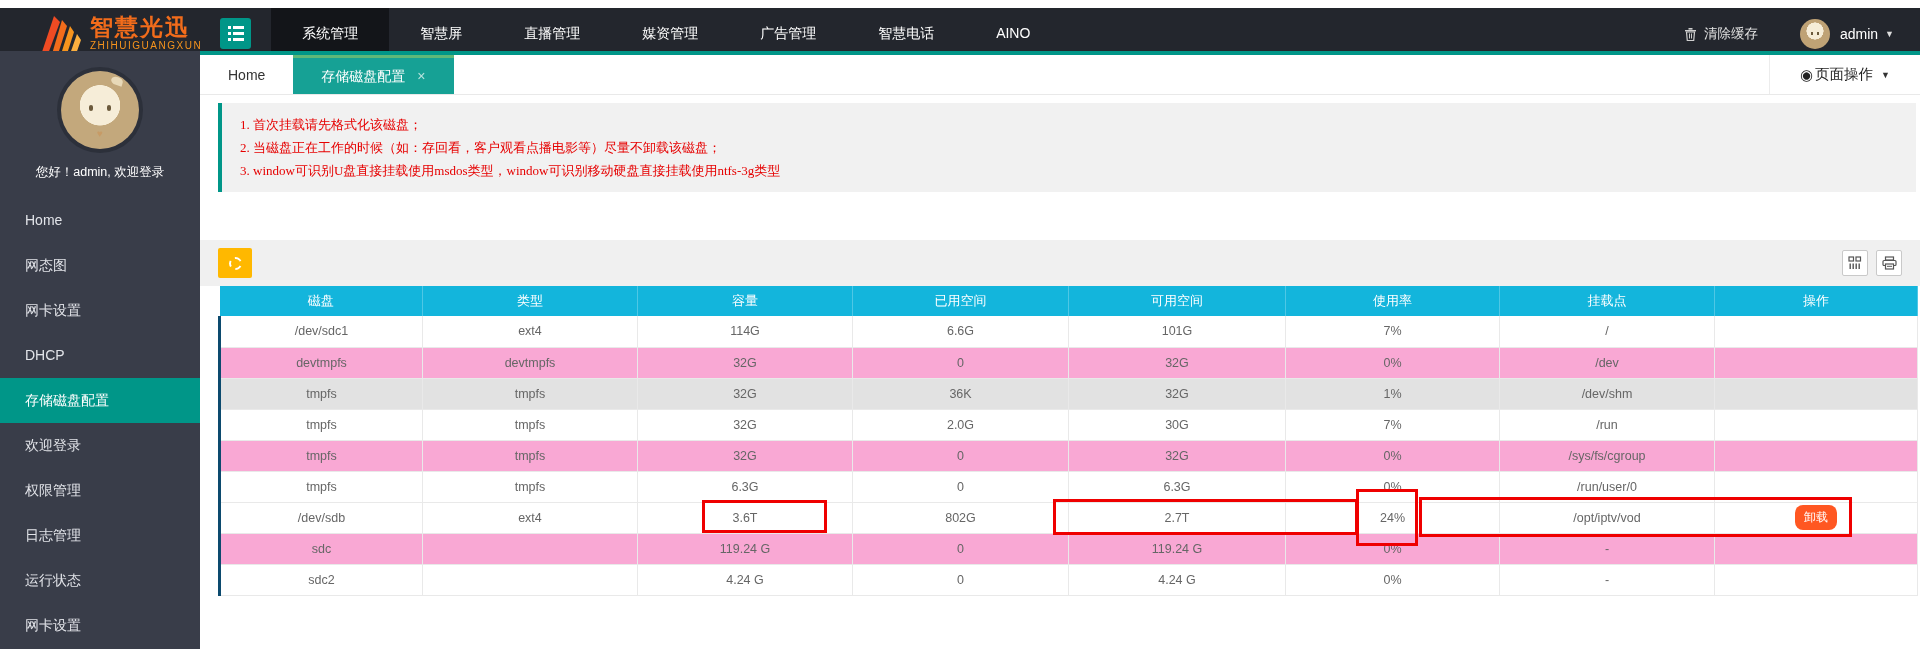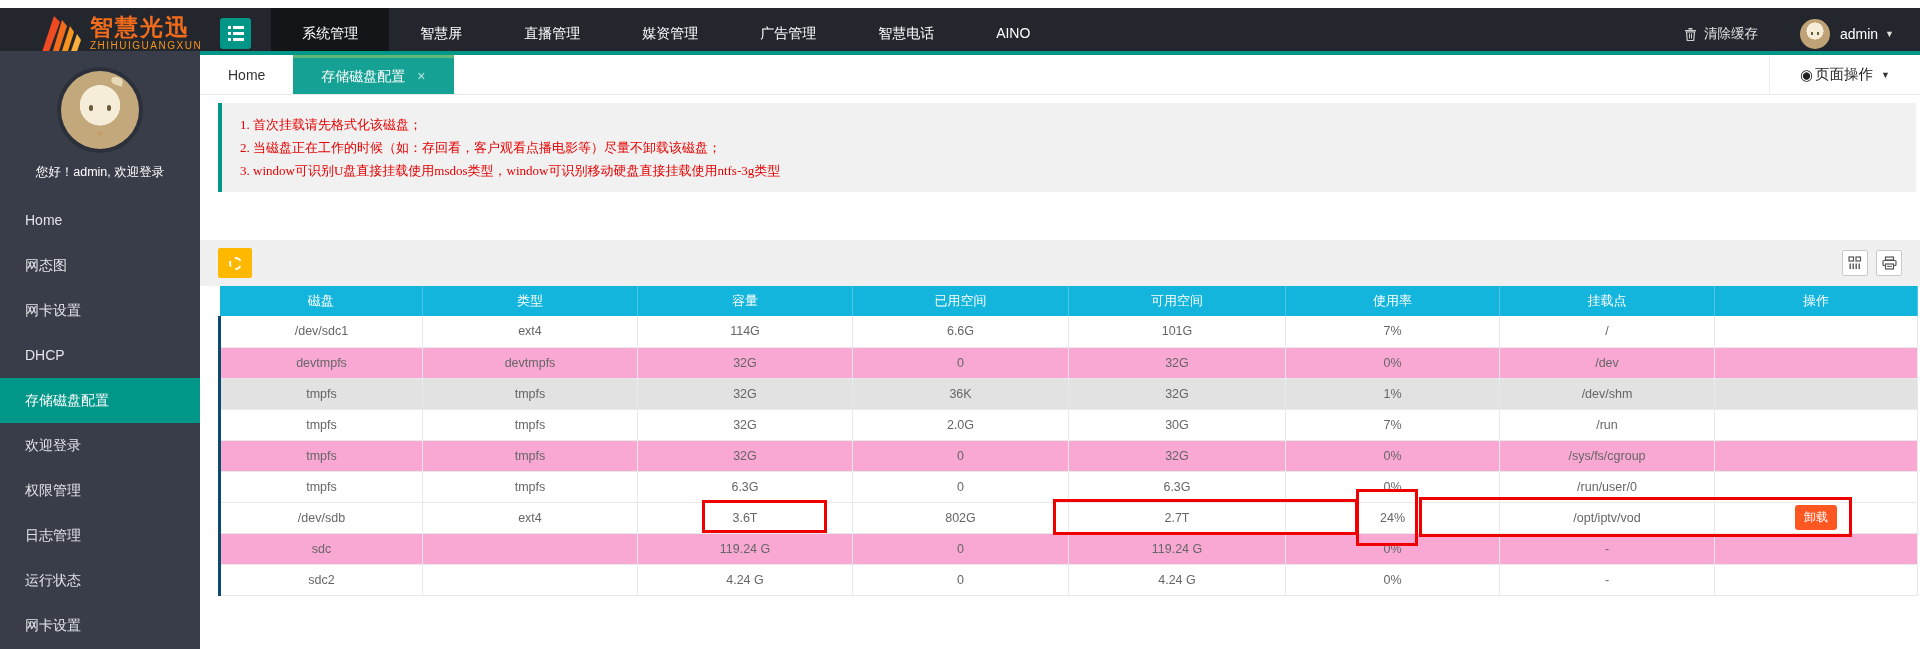--- a/index.html
+++ b/index.html
@@ -80,21 +80,21 @@
   
   table.disk { margin-left:18px; width:1698px; border-collapse:collapse; table-layout:fixed; }
   table.disk th { background:#13b5dc; color:#fff; font-weight:normal; font-size:13px;
                   height:30px; border-right:1px solid rgba(255,255,255,.25); }
   table.disk td { height:31px; text-align:center; font-size:12.5px; color:#666;
                   border-right:1px solid #e9e9e9; border-bottom:1px solid #e9e9e9;
                   background:#fff; }
   table.disk td:first-child { border-left:3px solid #0c4a6e; }
   table.disk tbody tr:nth-child(3n+2) td { background:#f9a8d4; }
   table.disk tbody tr:nth-child(3) td { background:#e2e2e2; }
-  .unmount-btn { background:#ff5722; color:#fff; border:none; border-radius:3px;
+  .unmount-btn { background:#ff5722; color:#fff; border:none; border-radius:8px;
                  font-size:12px; padding:4px 9px; cursor:pointer; }
   
   .anno { position:absolute; border:3px solid #ef0000; z-index:20; pointer-events:none; }
   #anno-capacity { left:702px; top:500px; width:125px; height:33px; }
   #anno-available { left:1053px; top:499px; width:305px; height:36px; }
   #anno-usage { left:1356px; top:489px; width:62px; height:57px; }
   #anno-mount { left:1419px; top:497px; width:433px; height:40px; }
 </style>
 </head>
 <body>

